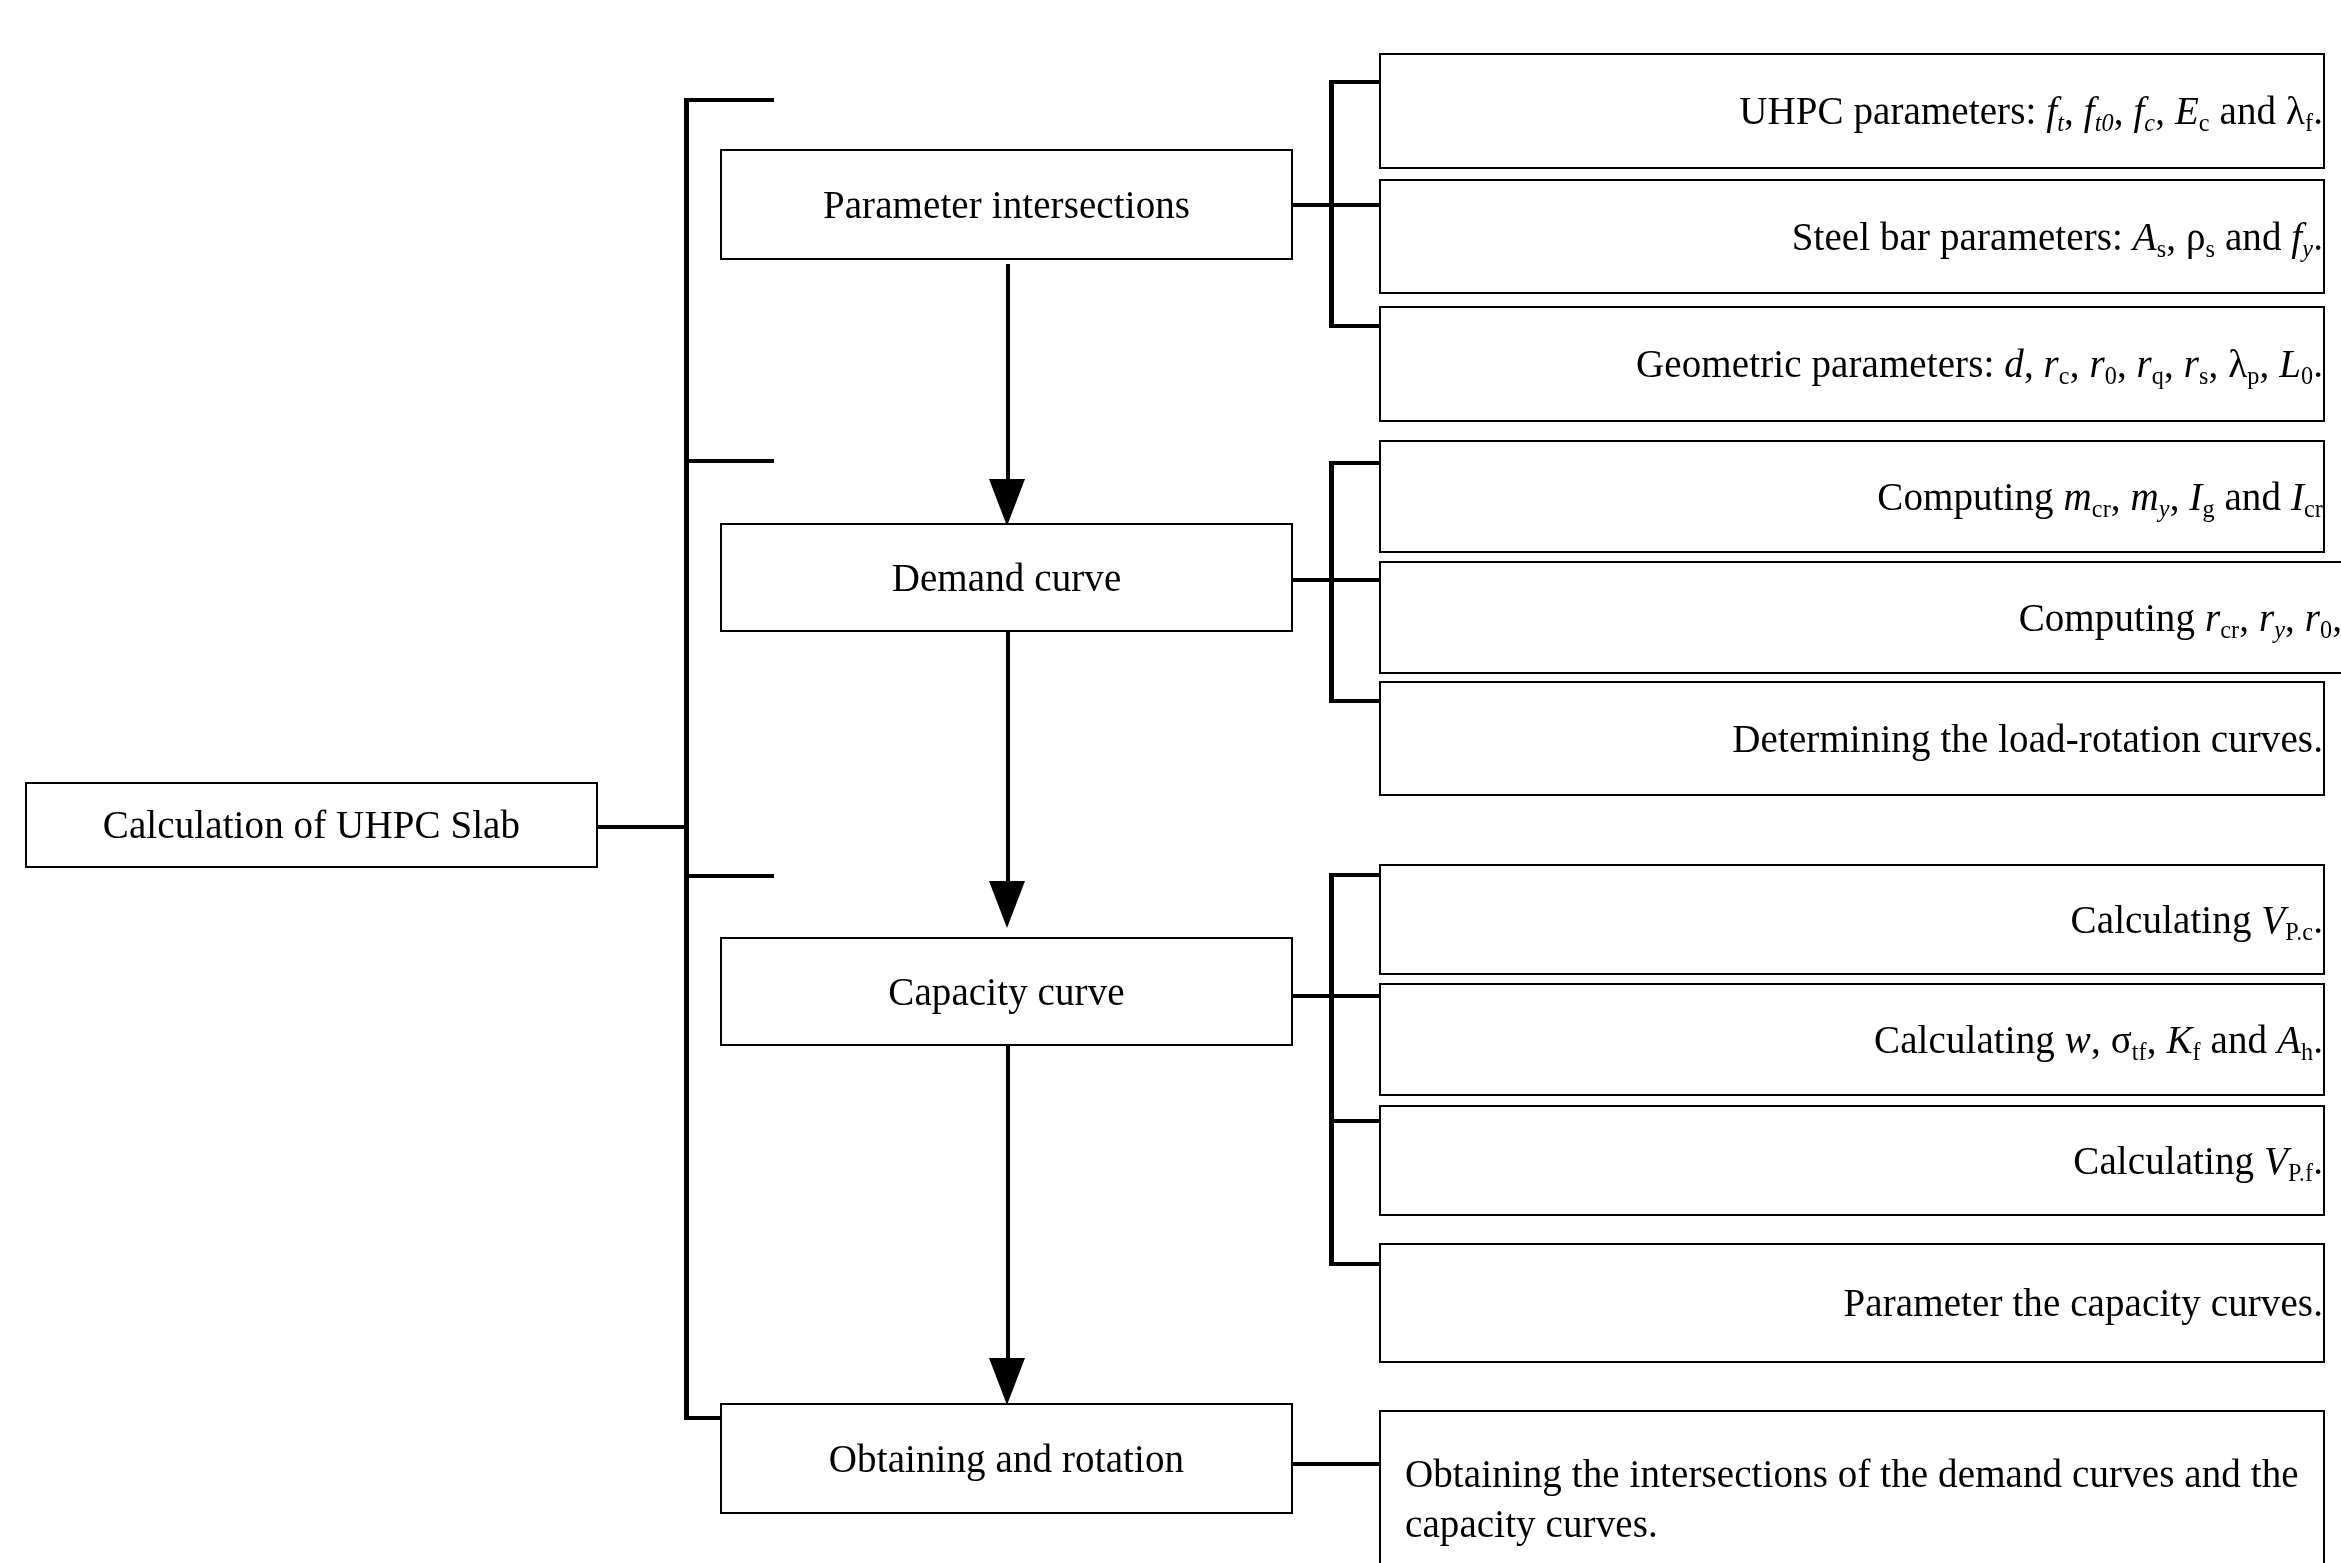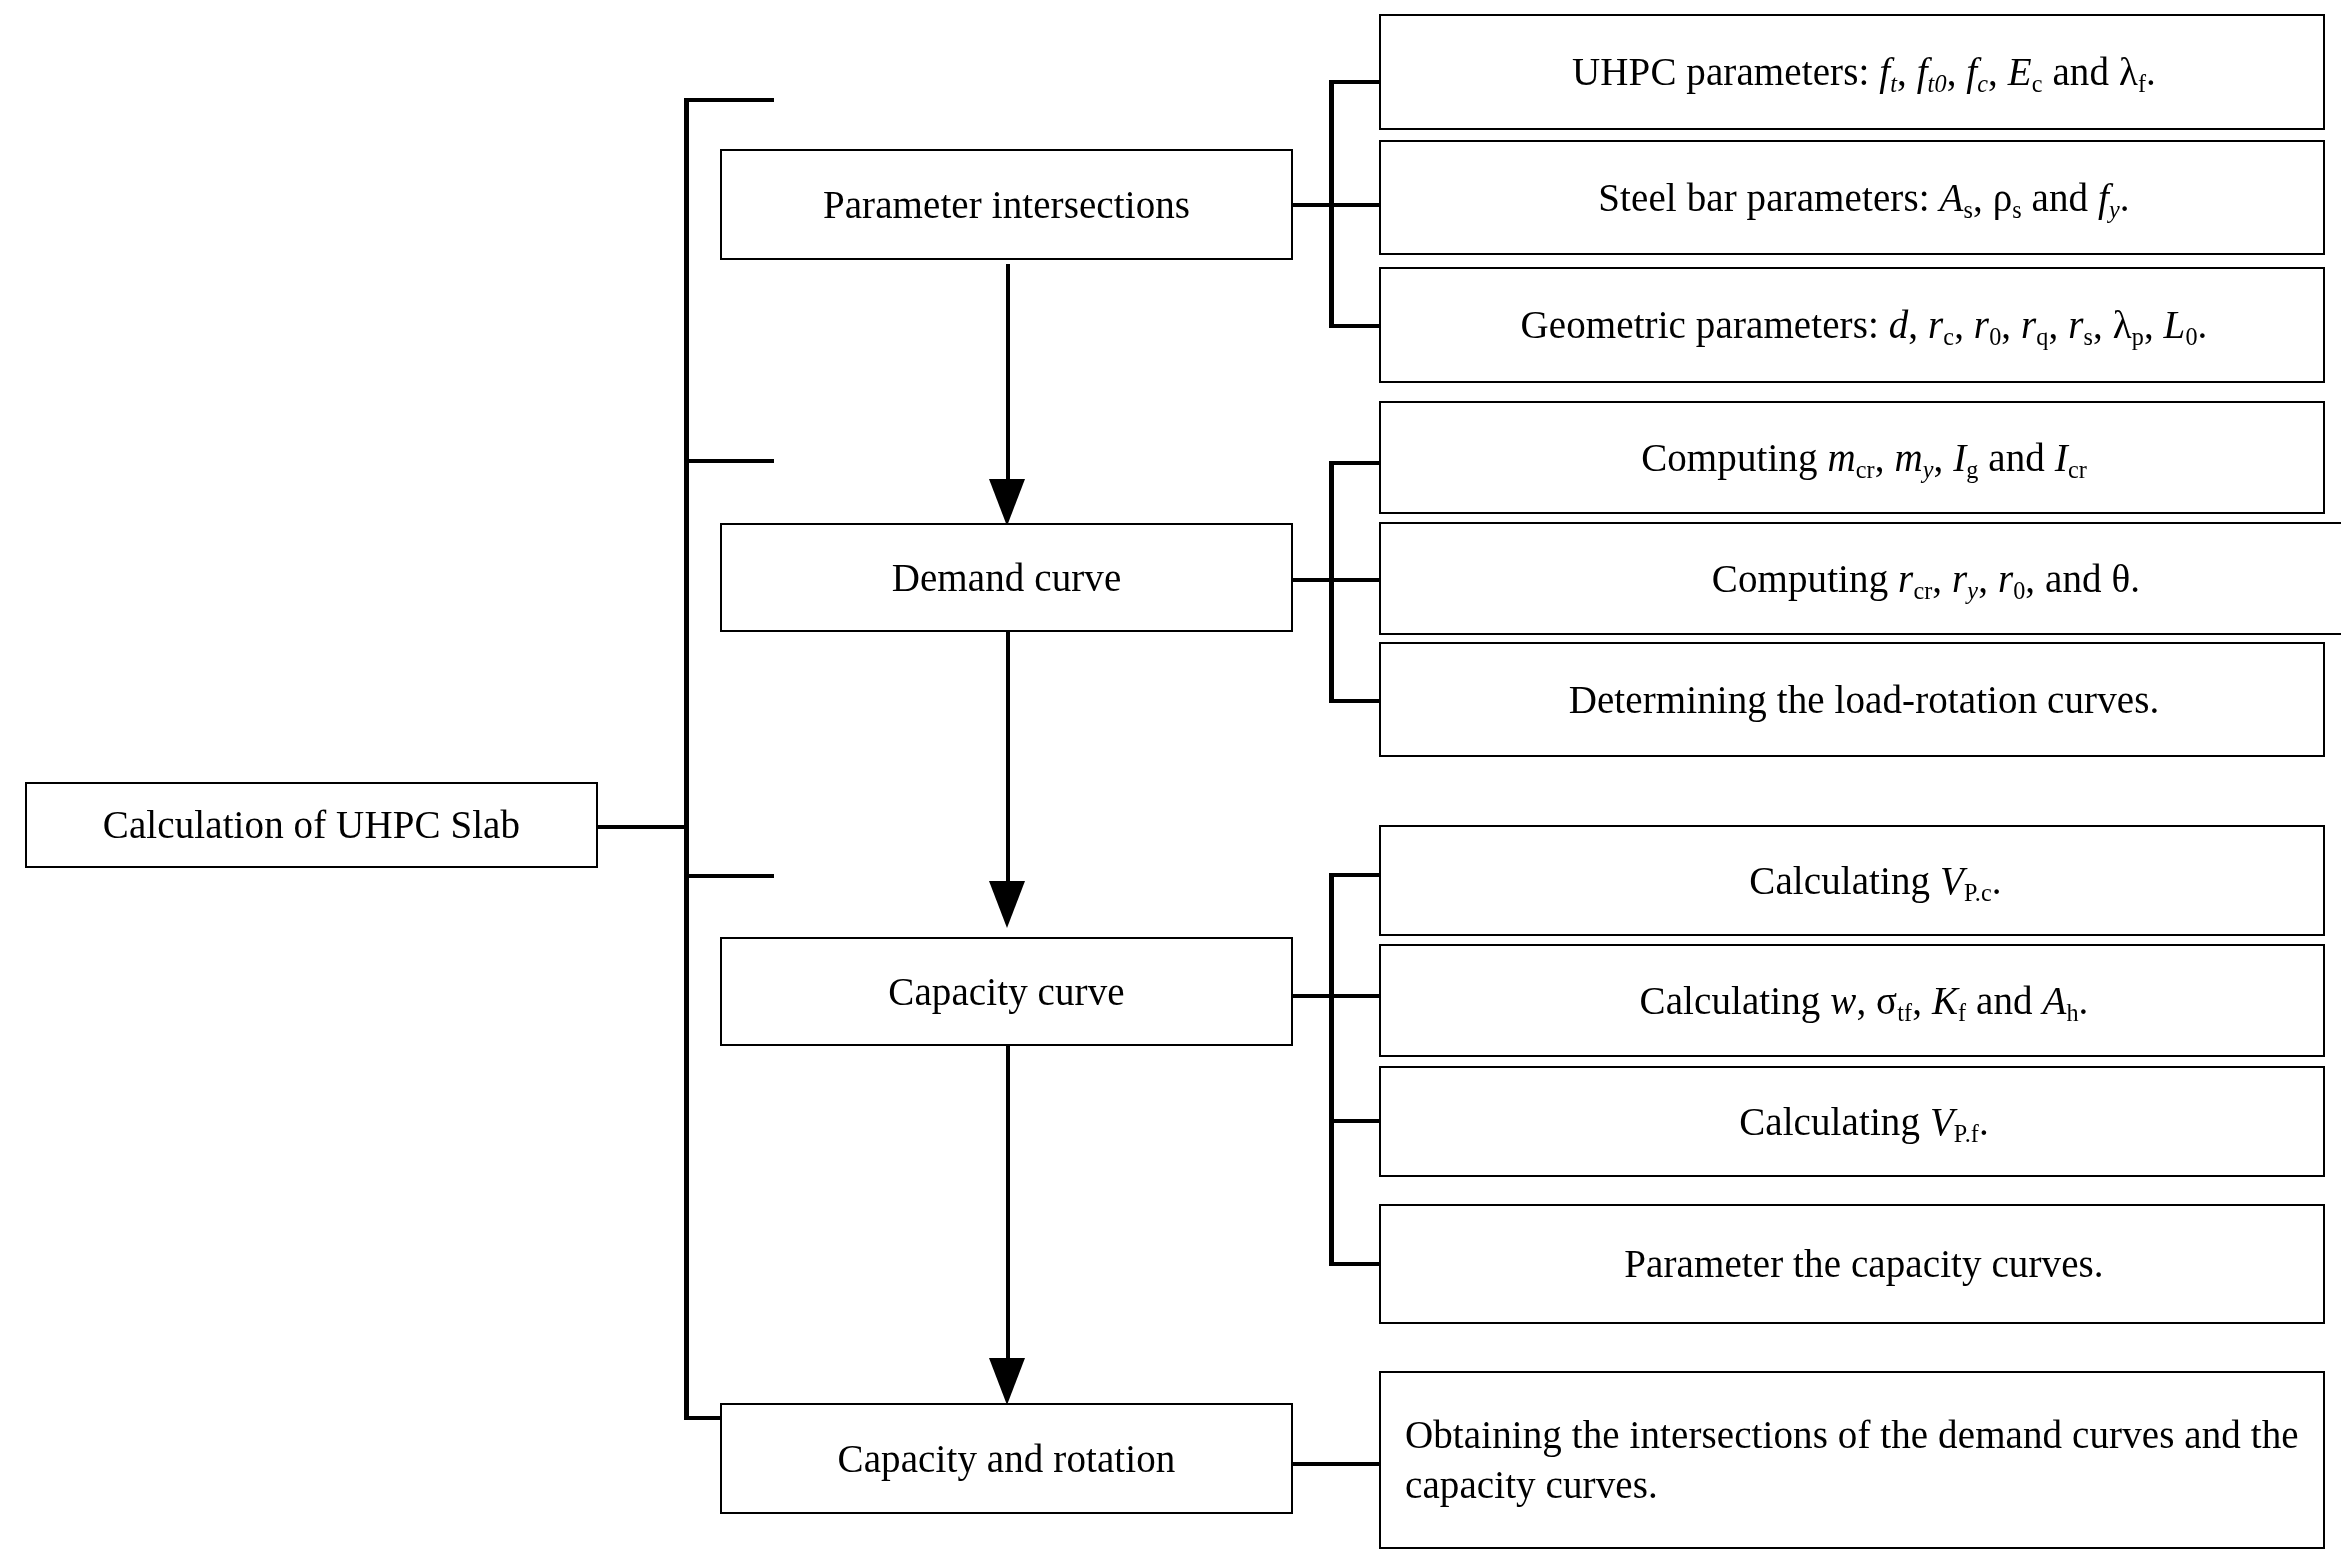--- a/index.html
+++ b/index.html
@@ -23,21 +23,21 @@
   .box {
     position: absolute;
     box-sizing: border-box;
     border: 2.9px solid #000000;
     background: #ffffff;
     display: flex;
     align-items: center;
     z-index: 5;
   }
   .box.center { justify-content: center; }
-  .box.left   { justify-content: center; }
+  .box.left   { justify-content: flex-end; margin-top: 39px; }
 
   .box-label {
     font-size: 39px;
     line-height: 1.28;
     letter-spacing: 0.1px;
     white-space: nowrap;
   }
   .box.left .box-label {
     padding-left: 24px;
     white-space: normal;
@@ -135,21 +135,21 @@
 
   <div class="box center" style="left:720px; top:523px; width:573px; height:109px;">
     <span class="box-label">Demand curve</span>
   </div>
 
   <div class="box center" style="left:720px; top:937px; width:573px; height:109px;">
     <span class="box-label">Capacity curve</span>
   </div>
 
   <div class="box center" style="left:720px; top:1403px; width:573px; height:111px;">
-    <span class="box-label">Capacity and rotation</span>
+    <span class="box-label">Obtaining and rotation</span>
   </div>
 
   <div class="box left" style="left:1379px; top:14.3px; width:946px; height:116px;">
     <span class="box-label">
       UHPC parameters: <span class="v">f</span><sub class="it">t</sub>, <span class="v">f</span><sub class="it">t0</sub>, <span class="v">f</span><sub class="it">c</sub>, <span class="v">E</span><sub>c</sub> and <span class="gk">λ</span><sub>f</sub>.
     </span>
   </div>
 
   <div class="box left" style="left:1379px; top:140px; width:946px; height:115px;">
     <span class="box-label">

